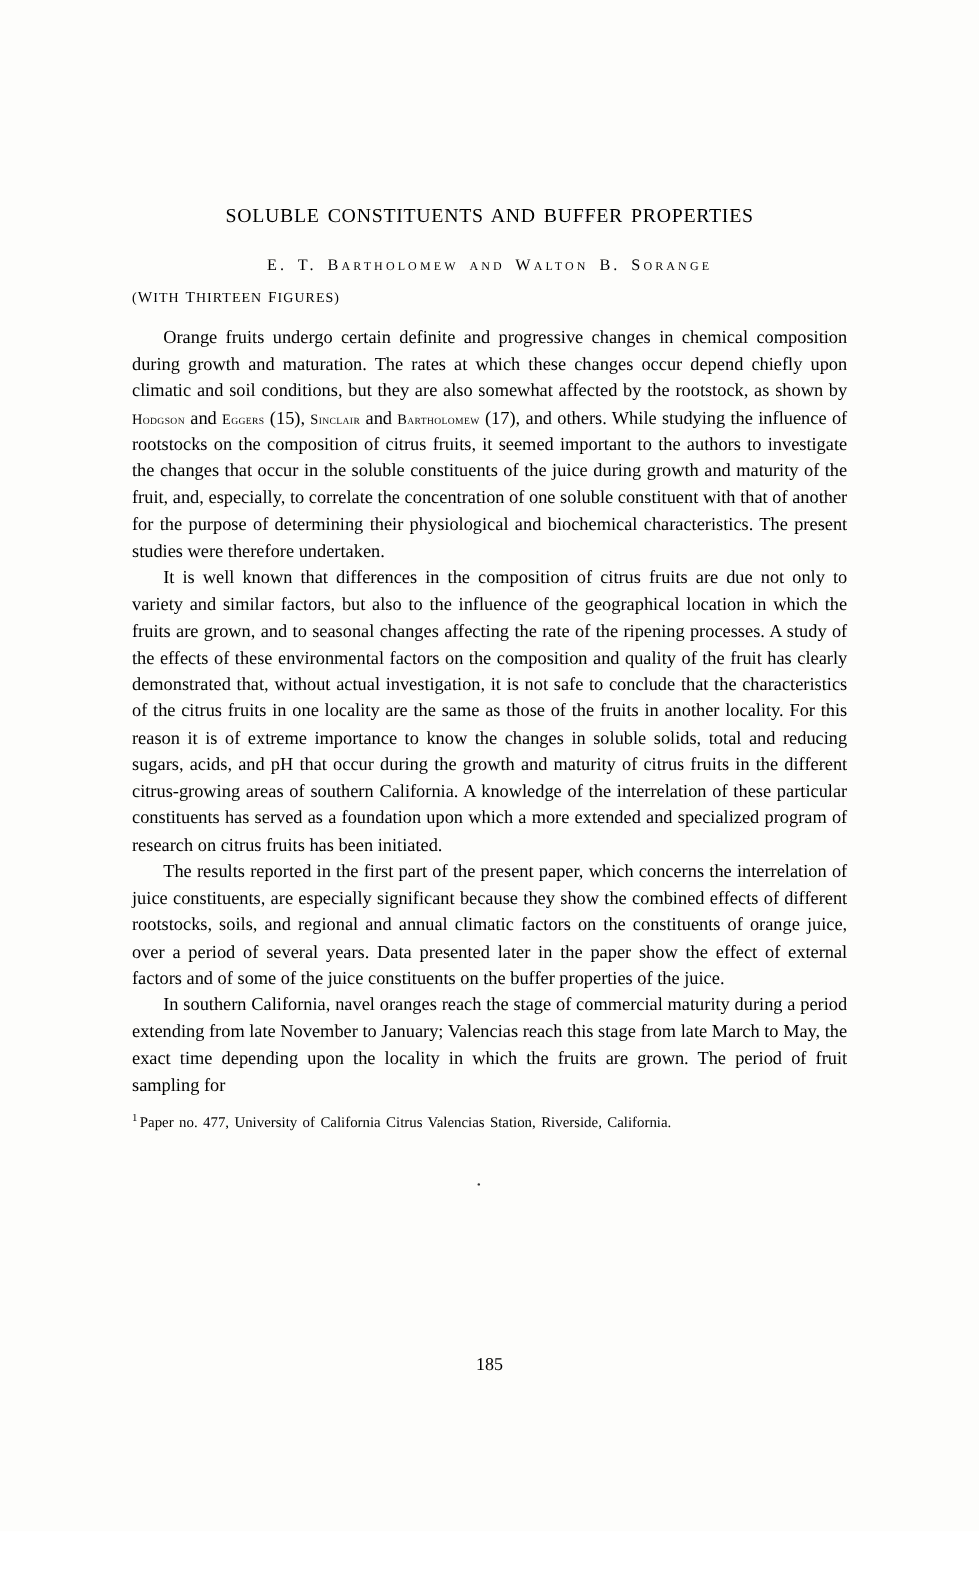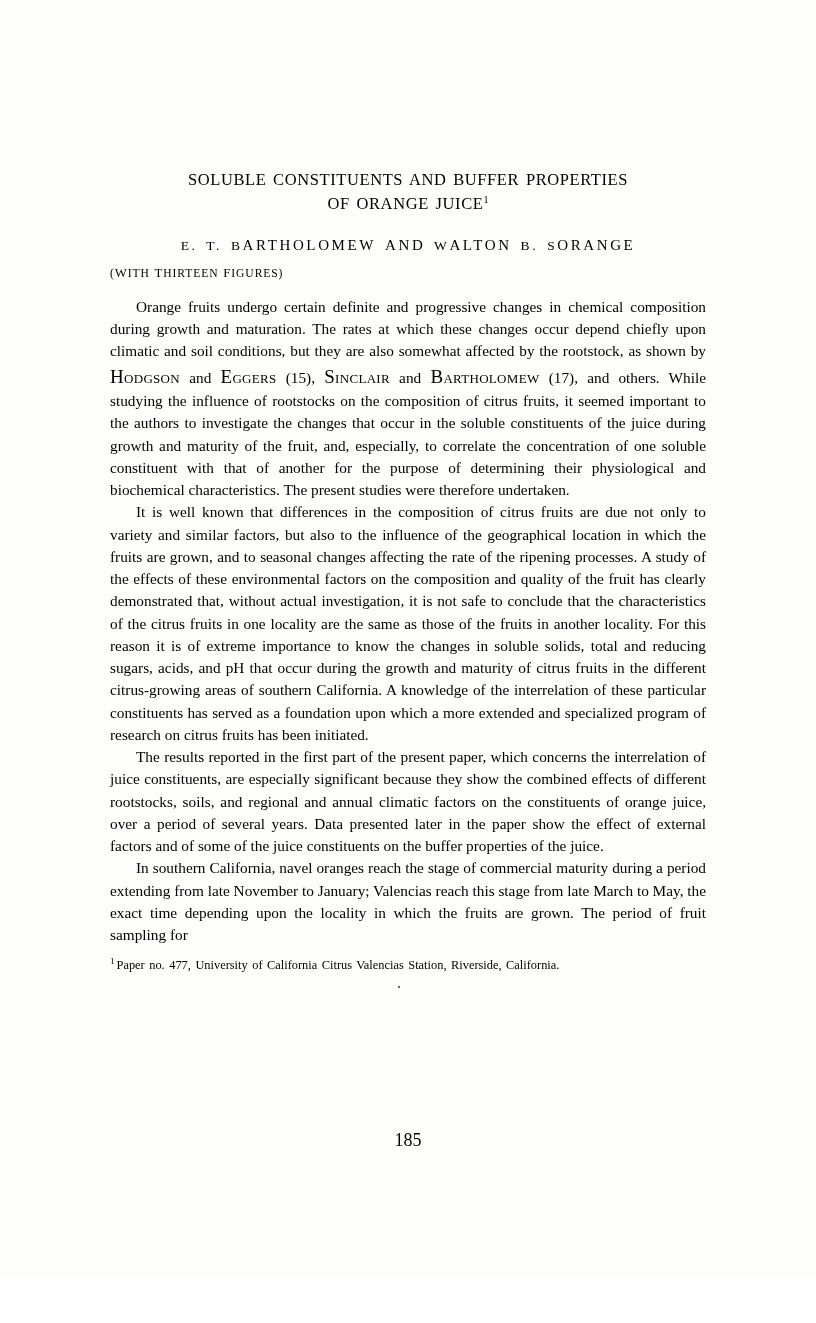--- a/index.html
+++ b/index.html
@@ -48,21 +48,21 @@
     text-align: center;
     margin-top: 21px;
     font-size: 13.5px;
     letter-spacing: 2.6px;
     word-spacing: 3px;
   }
   .authors .big {
     font-size: 13.5px;
   }
   .authors .sc {
-    font-size: 15px;
+    font-size: 10px;
     font-family: Liberation Serif, serif;
   }
   .figures-note {
     text-align: left;
     margin-top: 12px;
     font-size: 11.6px;
     letter-spacing: 0.9px;
     word-spacing: 1px;
   }
   .body-text {
@@ -72,21 +72,21 @@
     text-align: justify;
     text-justify: inter-word;
     hyphens: manual;
   }
   .body-text p {
     margin: 0;
     text-indent: 26px;
   }
   .sc-name {
     font-variant: small-caps;
-    font-size: 19px;
+    font-size: 12px;
     letter-spacing: 0.3px;
   }
   .ref-num {
     font-weight: normal;
   }
   .footnote {
     margin-top: 9px;
     font-size: 12.4px;
     line-height: 1.42;
     text-align: justify;
@@ -96,41 +96,40 @@
     font-size: 9px;
     vertical-align: super;
     margin-right: 2px;
   }
   .page-number {
     position: absolute;
     left: 0;
     right: 0;
     top: 1130px;
     text-align: center;
-    font-size: 18px;
+    font-size: 15px;
   }
   .stray-dot {
     position: absolute;
     left: 398px;
     top: 986px;
     width: 2px;
     height: 2px;
     background: #333;
     border-radius: 50%;
   }
 </style>
 </head>
 <body>
 
 <div class="page">
   <div class="content">
 
     <div class="title">
       <span>SOLUBLE CONSTITUENTS AND BUFFER PROPERTIES</span>
-      <span class="line2"><span>OF ORANGE JUICE</span><span class="fn-ref">1</span></span>
     </div>
 
     <div class="authors">
       <span><span class="big">E.</span> <span class="big">T.</span> <span class="big">B</span><span class="sc">ARTHOLOMEW</span> <span class="sc">AND</span> <span class="big">W</span><span class="sc">ALTON</span> <span class="big">B.</span> <span class="big">S</span><span class="sc">ORANGE</span></span>
     </div>
 
     <div class="figures-note">
       <span>(<span style="font-size:12.8px">W</span>ITH <span style="font-size:12.8px">T</span>HIRTEEN <span style="font-size:12.8px">F</span>IGURES)</span>
     </div>
 

